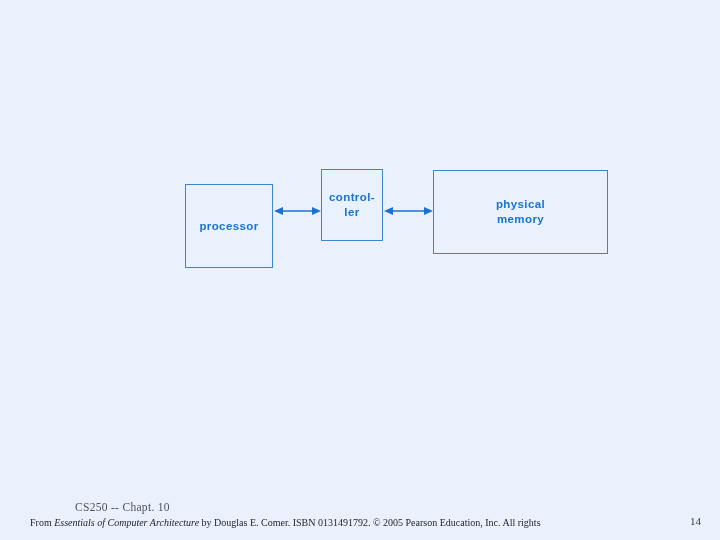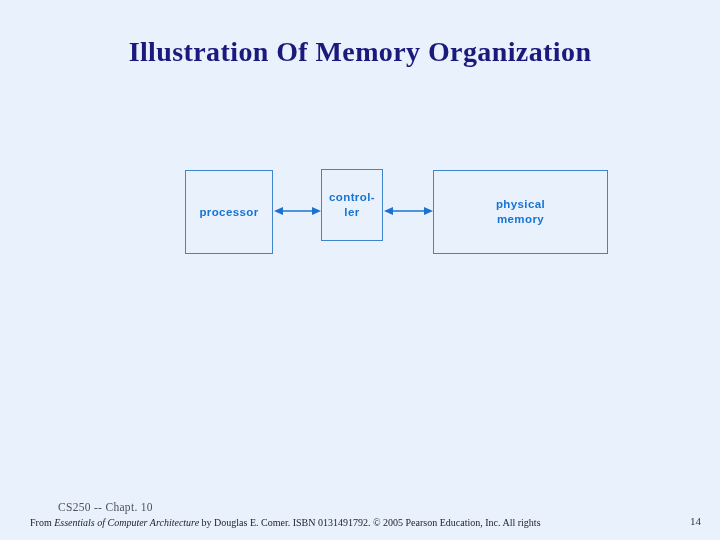--- a/index.html
+++ b/index.html
@@ -22,28 +22,28 @@
     position: absolute;
     border: 1.5px solid #3e86c9;
     box-sizing: border-box;
     display: flex; flex-direction: column;
     align-items: center; justify-content: center;
     font-family: "Liberation Sans", sans-serif;
     font-weight: bold; font-size: 11.5px; letter-spacing: 0.4px;
     line-height: 15px; color: #1774d2;
     text-align: center;
   }
-  .box-processor { left: 185px; top: 170px; width: 88px;  height: 84px; }
+  .box-processor { left: 185px; top: 184px; width: 88px;  height: 84px; }
   .box-controller{ left: 321px; top: 169px; width: 62px;  height: 72px; text-align: right; }
   .box-memory    { left: 433px; top: 170px; width: 175px; height: 84px; }
   .arrow { position: absolute; }
   .arrow-1 { left: 274px; top: 205px; }
   .arrow-2 { left: 384px; top: 205px; }
   .footer-course {
-    position: absolute; left: 58px; top: 501px;
+    position: absolute; left: 75px; top: 501px;
     font-size: 11.5px; color: #4d525a; letter-spacing: 0.3px;
   }
   .footer-slideno {
     position: absolute; left: 349px; top: 501px;
     font-size: 12px; color: #4d525a; margin-top: 40px;
   }
   .citation {
     position: absolute; left: 30px; top: 517px;
     font-size: 10px; color: #22252b; white-space: nowrap;
   }
@@ -55,21 +55,20 @@
   .page-number {
     position: absolute; left: 690px; top: 515px;
     font-size: 11px; color: #33373d;
   }
 </style>
 </head>
 <body>
 
 <div class="slide">
 
-  <div class="slide-title">Illustration Of Memory Organization</div>
 
   <div class="diagram">
 
     <div class="box box-processor">
       <div class="box-line">processor</div>
     </div>
 
     <svg class="arrow arrow-1" width="47" height="12" viewBox="0 0 47 12">
       <line x1="2" y1="6" x2="45" y2="6" stroke="#1d72d0" stroke-width="1.4"></line>
       <polygon points="0,6 9,2 9,10" fill="#1d72d0"></polygon>

